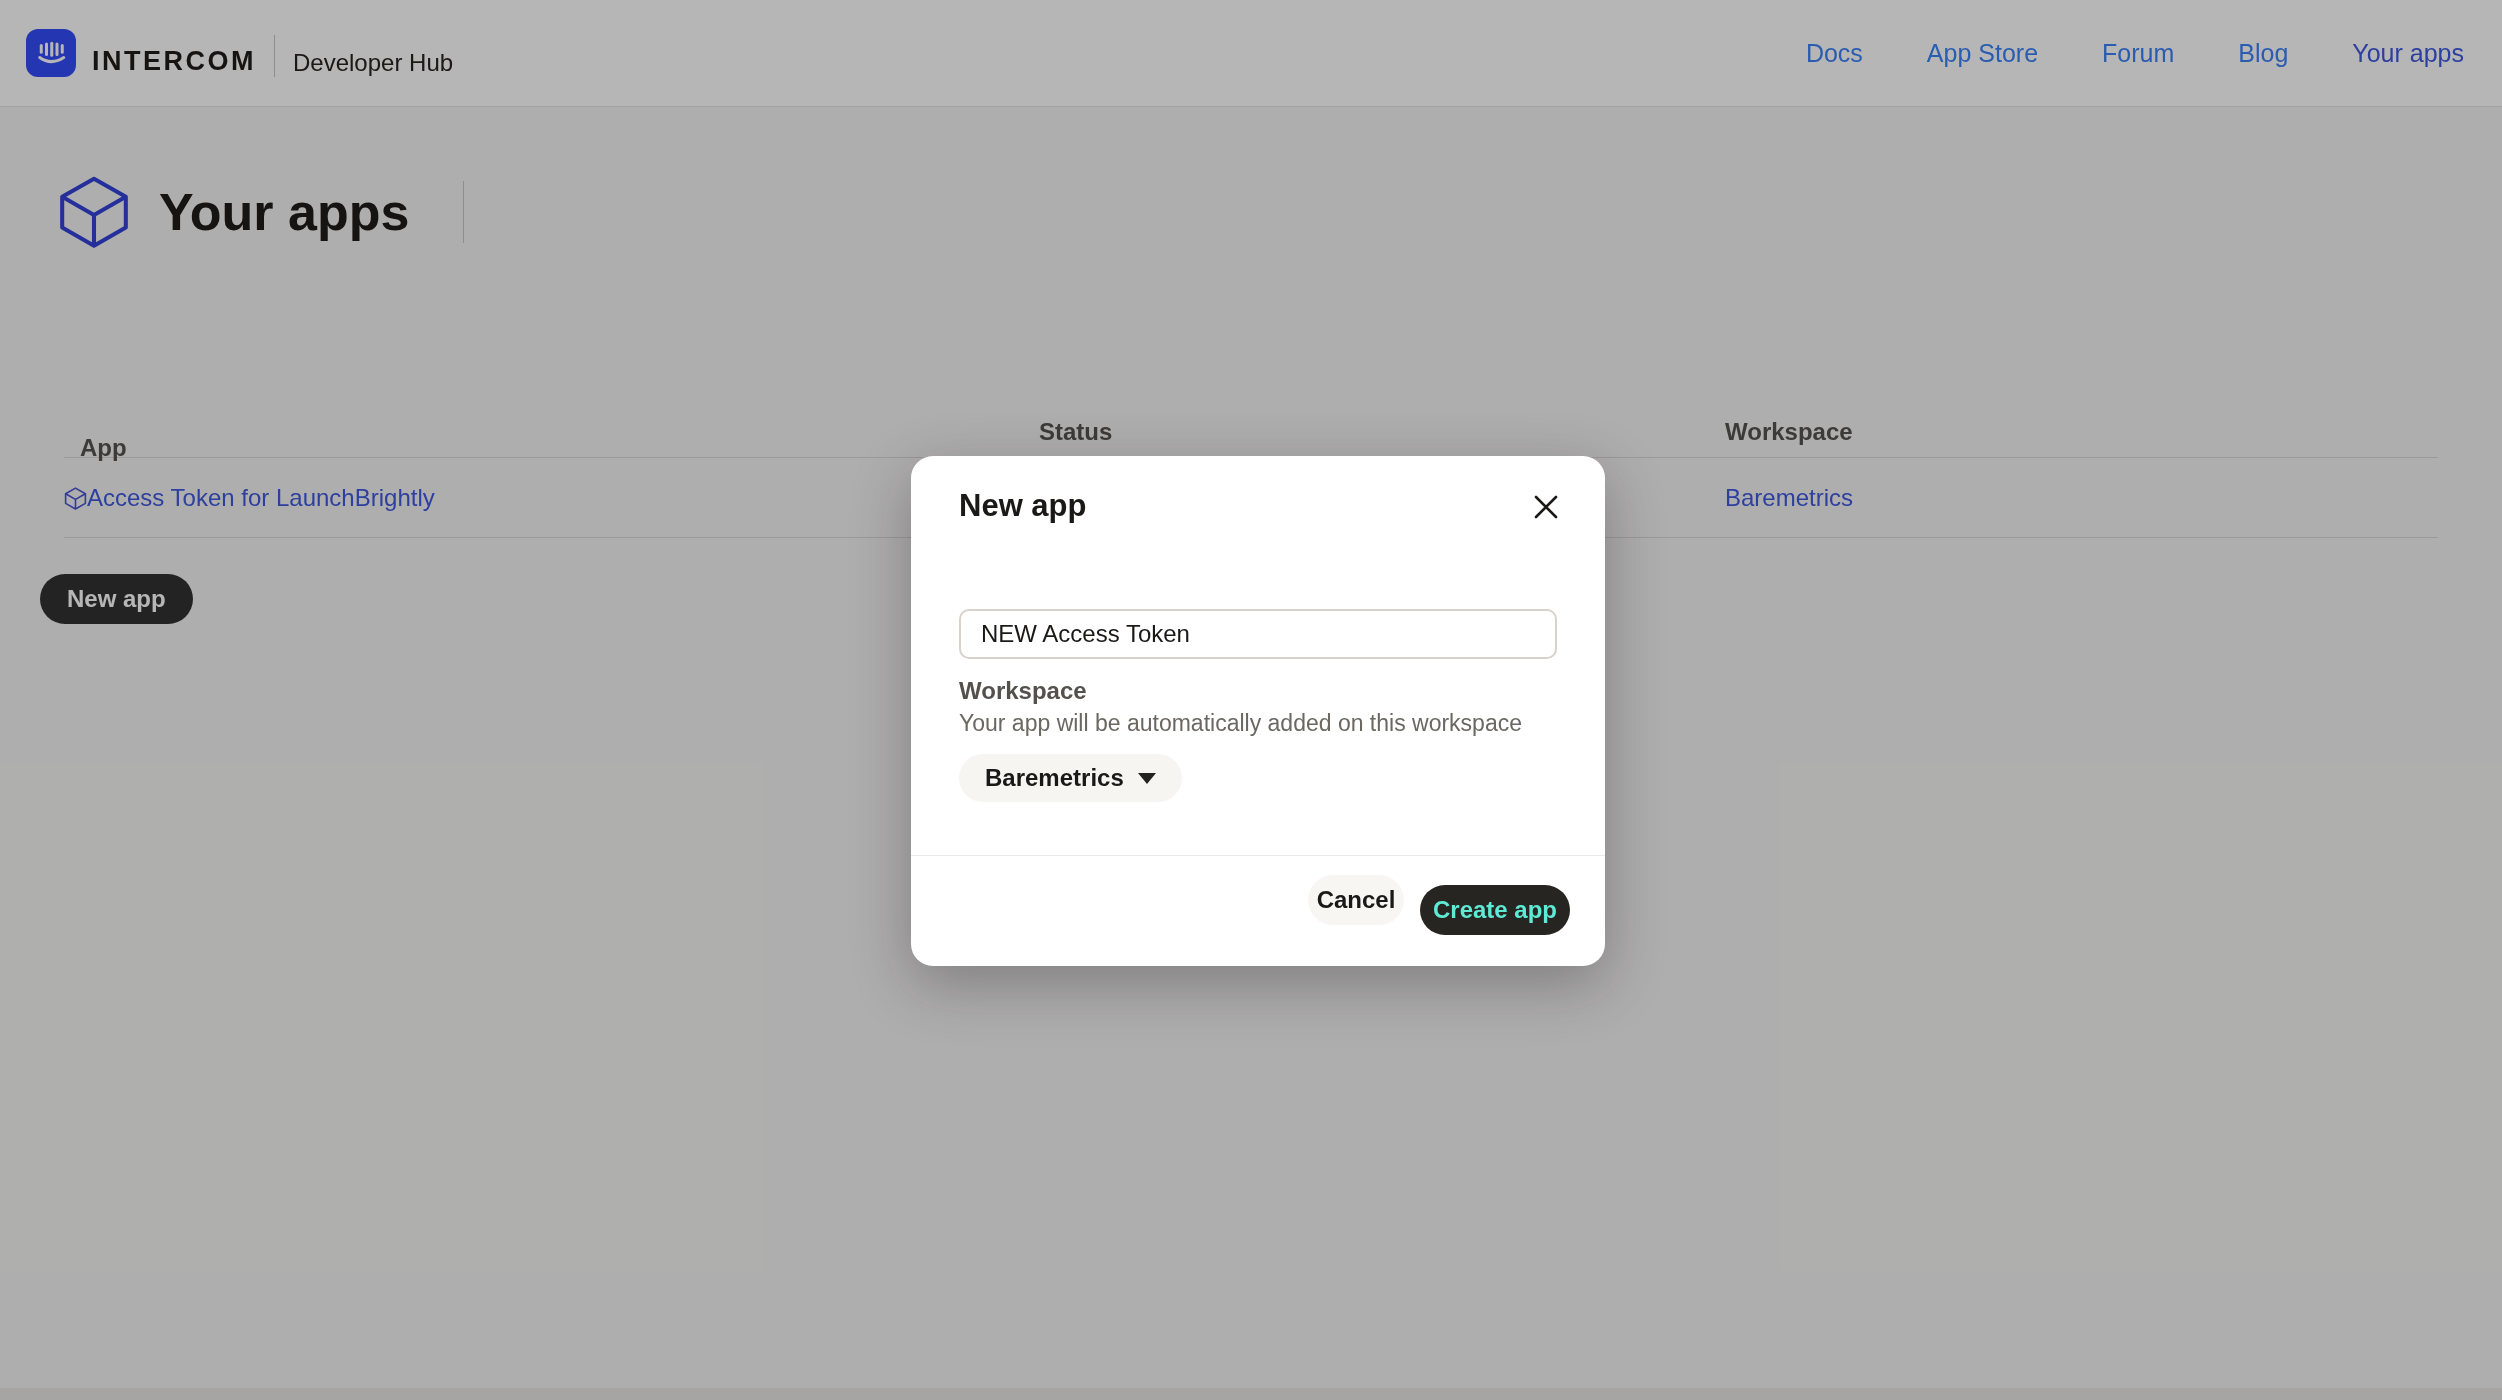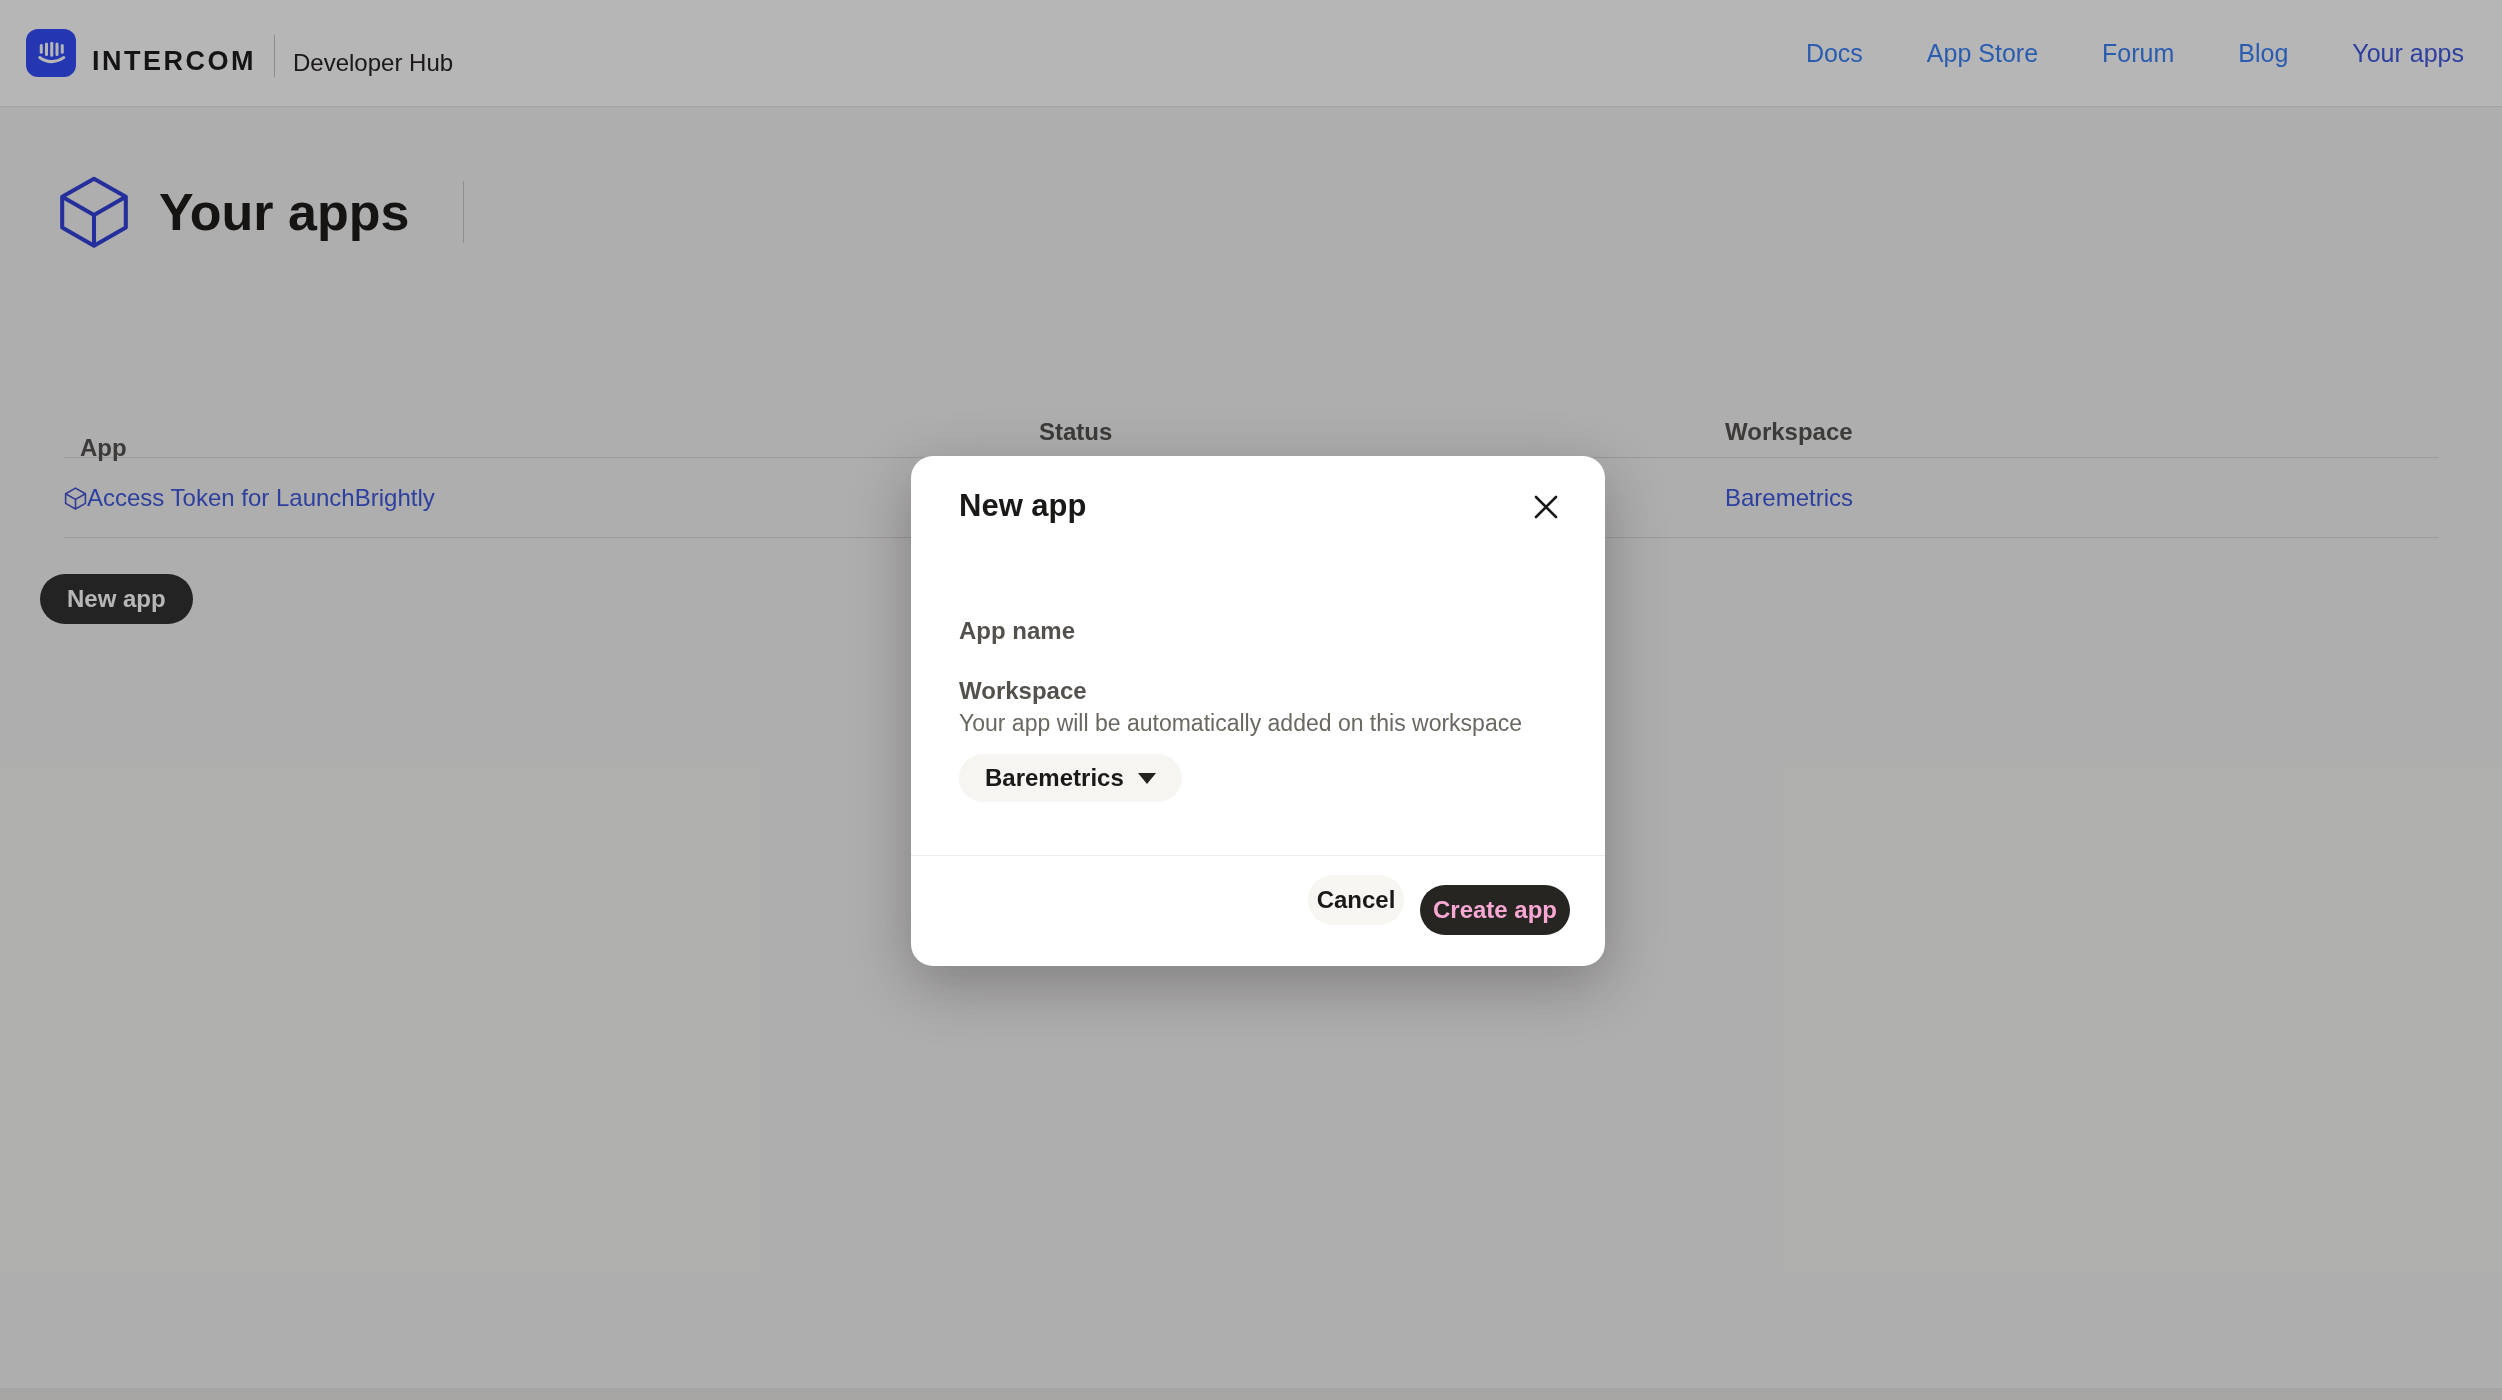--- a/index.html
+++ b/index.html
@@ -104,21 +104,21 @@
   }
   .modal-divider { position:absolute; left:0; right:0; top:399px; height:1px; background:#eceae6; }
   .btn-cancel {
     position:absolute; top:419px; right:201px; height:50px; width:96px;
     border:none; border-radius:25px; background:#f7f6f3;
     font-family:inherit; font-size:24px; font-weight:700; color:#1b1918; cursor:pointer;
   }
   .btn-create {
     position:absolute; top:429px; right:35px; height:50px; width:150px;
     border:none; border-radius:25px; background:#262522;
-    font-family:inherit; font-size:24px; font-weight:700; color:#f9a8d4; cursor:pointer;
+    font-family:inherit; font-size:24px; font-weight:700; color:#5eead4; cursor:pointer;
   }
   .caret { display:inline-block; width:0; height:0; border-left:9px solid transparent;
     border-right:9px solid transparent; border-top:11px solid #24221f; }
 </style>
 </head>
 <body>
 
 <div class="stage">
 
   <header class="topbar">
@@ -189,20 +189,21 @@
 
   <div class="modal">
     <h2 class="modal-title">New app</h2>
     <button class="modal-close">
       <svg width="26" height="26" viewBox="0 0 26 26">
         <path d="M3 3 L23 23 M23 3 L3 23" stroke="#1b1918" stroke-width="2.6" stroke-linecap="round"></path>
       </svg>
     </button>
 
     <label class="modal-label label-appname">App name</label>
+    <input class="modal-input" type="text" value="NEW Access Token" style="">
 
     <label class="modal-label label-workspace">Workspace</label>
     <p class="modal-help">Your app will be automatically added on this workspace</p>
 
     <button class="ws-pill">
       <span>Baremetrics</span>
       <span class="caret"></span>
     </button>
 
     <div class="modal-divider"></div>

